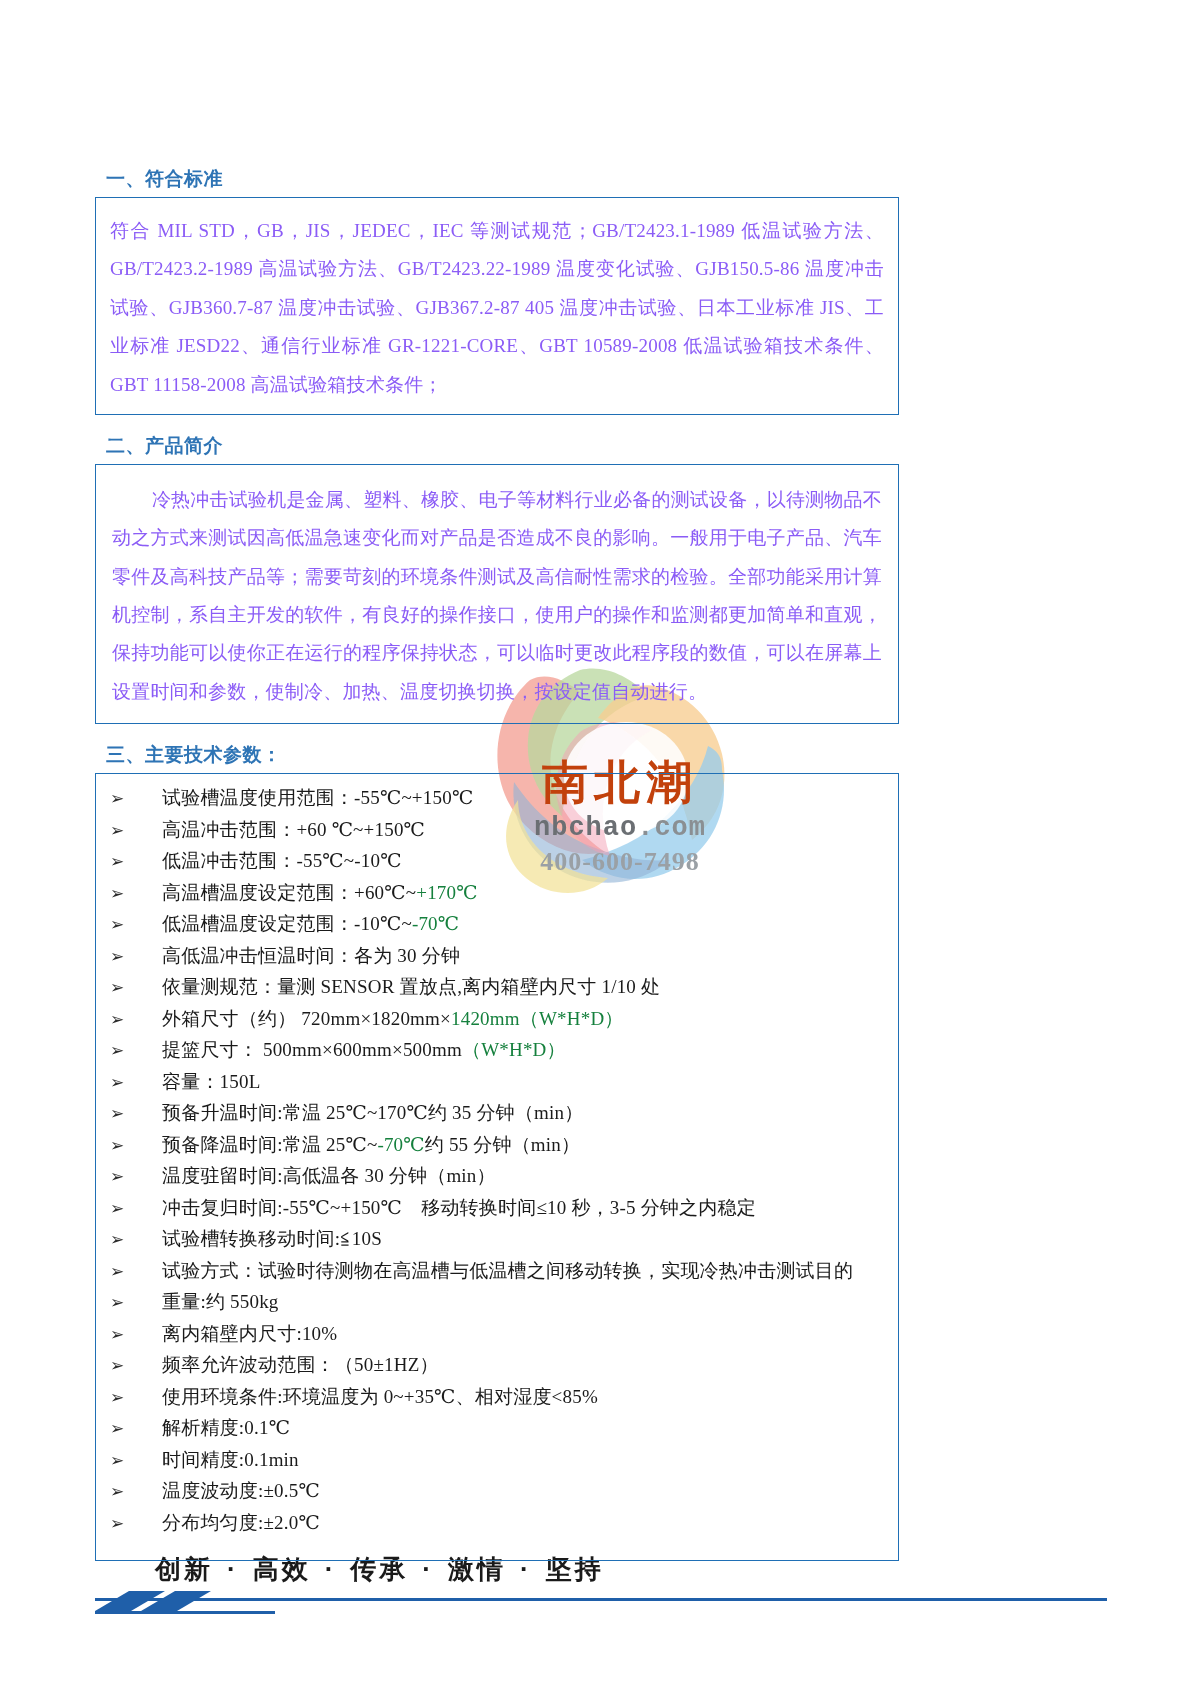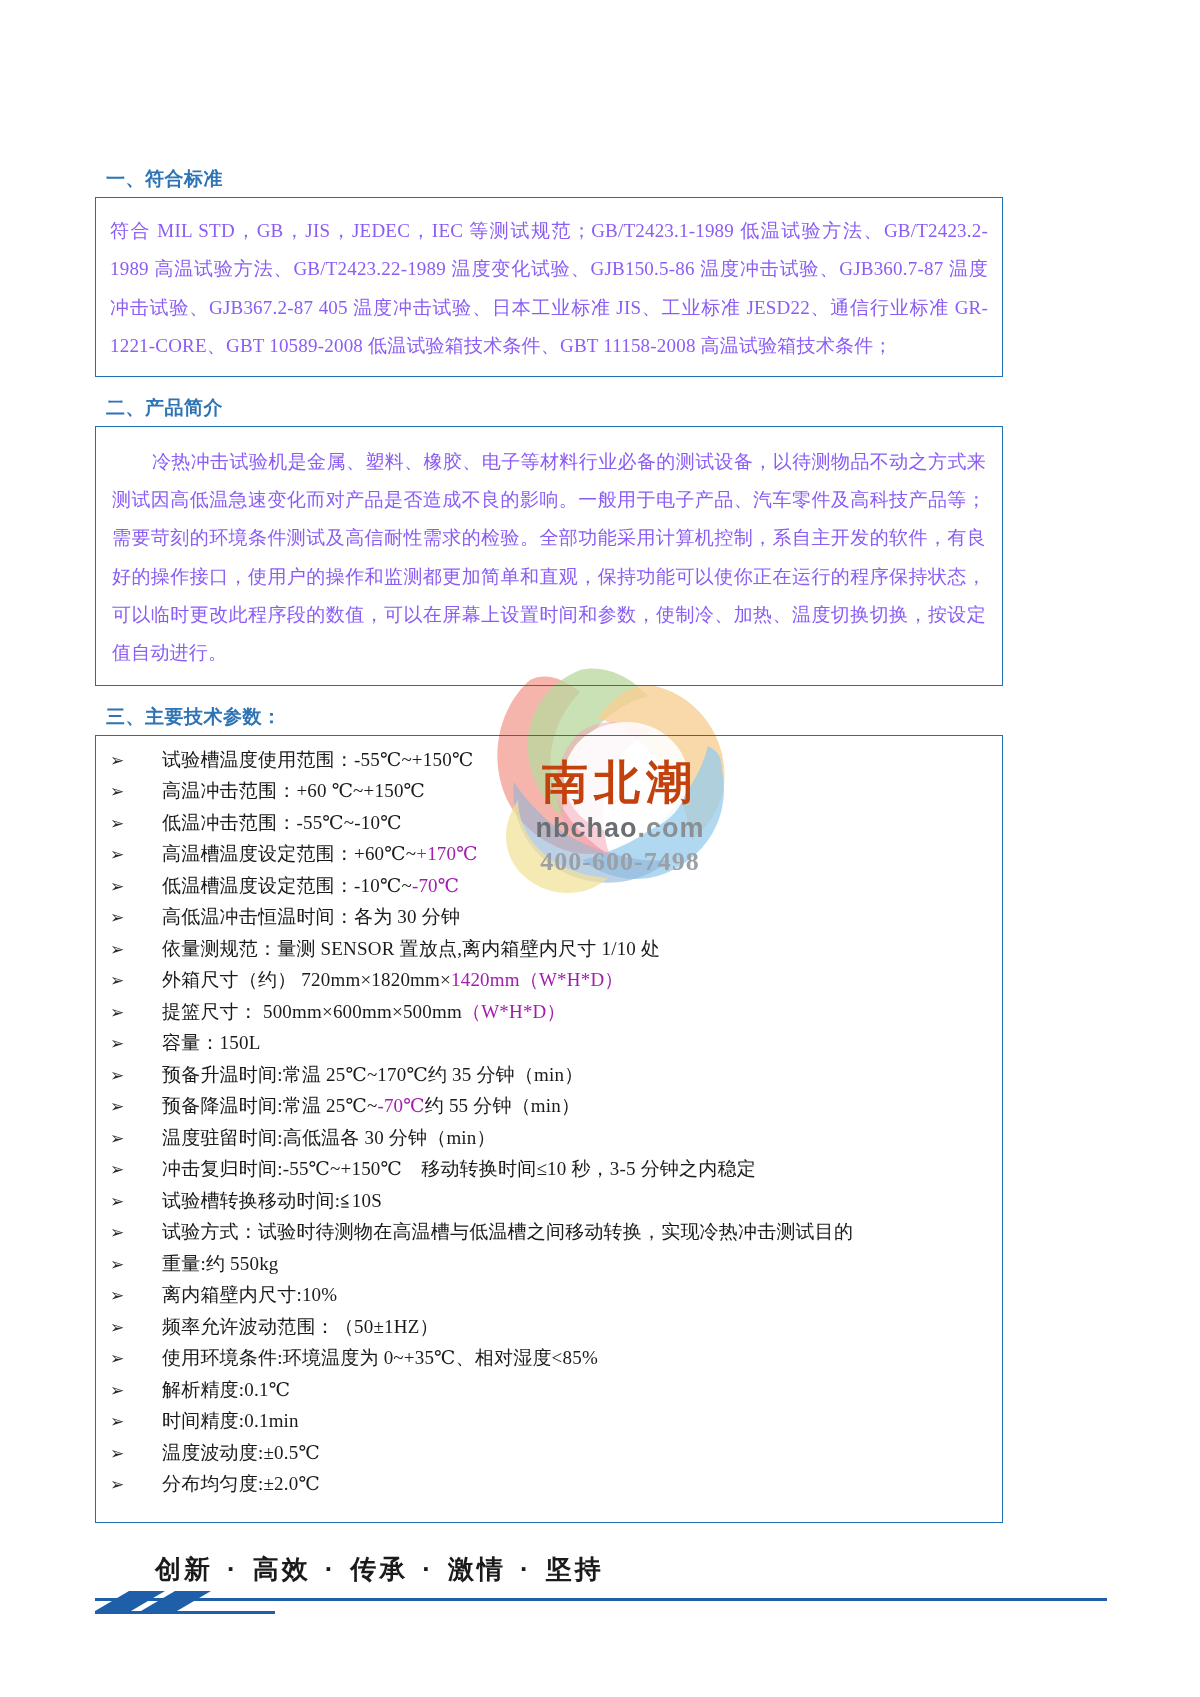--- a/index.html
+++ b/index.html
@@ -14,21 +14,21 @@
     margin: 0 auto;
     background: #ffffff;
     box-sizing: border-box;
     font-family: "Liberation Serif", "DejaVu Serif", serif;
     overflow: hidden;
   }
   .content {
     position: absolute;
     left: 95px;
     top: 0;
-    width: 908px;
+    width: 804px;
   }
 
   
   .watermark {
     position: absolute;
     left: 430px;
     top: 620px;
     width: 380px;
     height: 300px;
     pointer-events: none;
@@ -45,21 +45,21 @@
   }
   .wm-cn {
     font-family: "Liberation Serif", serif;
     font-size: 46px;
     font-weight: bold;
     color: #c2410c;
     letter-spacing: 6px;
     line-height: 1;
   }
   .wm-dom {
-    font-family: Liberation Sans, sans-serif;
+    font-family: Liberation Mono, monospace;
     font-size: 27px;
     font-weight: bold;
     color: #8a8f93;
     letter-spacing: 1px;
     line-height: 1.25;
   }
   .wm-dom b { color: #6b6f73; }
   .wm-tel {
     font-family: Liberation Serif, serif;
     font-size: 26px;
@@ -122,21 +122,21 @@
   ul.specs li .mk {
     flex: 0 0 52px;
     color: #2b2b2b;
     font-size: 17px;
     font-family: "DejaVu Sans", sans-serif;
     line-height: 1;
   }
   ul.specs li .tx {
     flex: 1 1 auto;
   }
-  .hl { color: #a21caf; }
+  .hl { color: #15803d; }
 
   
   .footer {
     position: absolute;
     left: 95px;
     top: 1552px;
     width: 1012px;
     height: 90px;
   }
   .foot-slogan {

